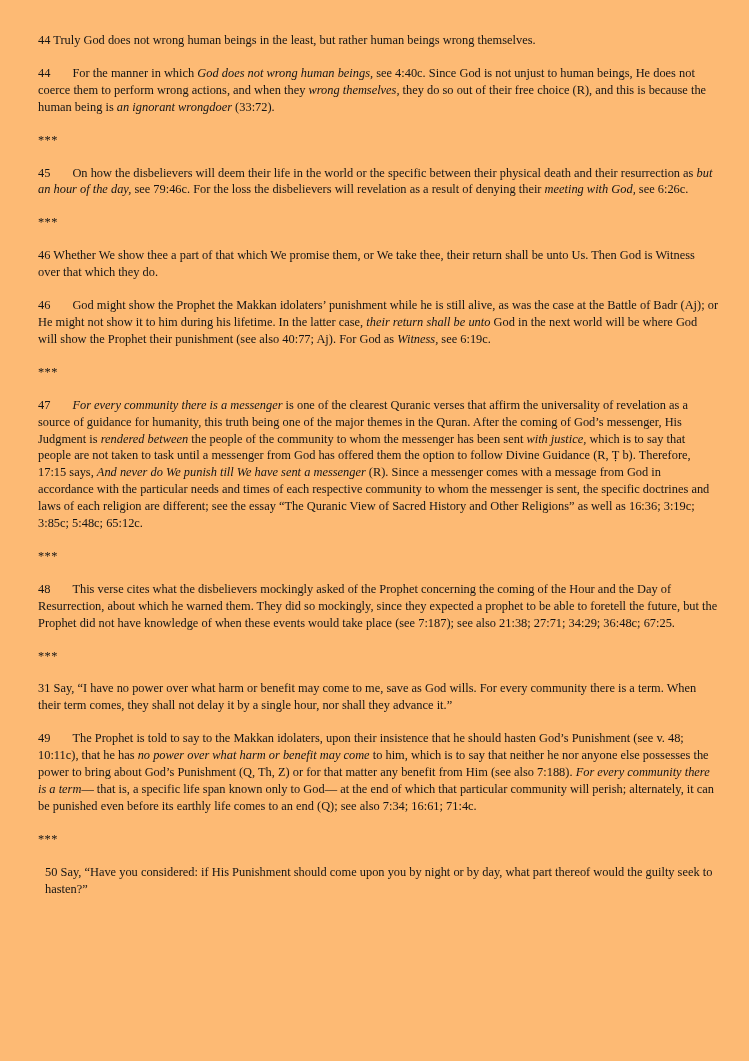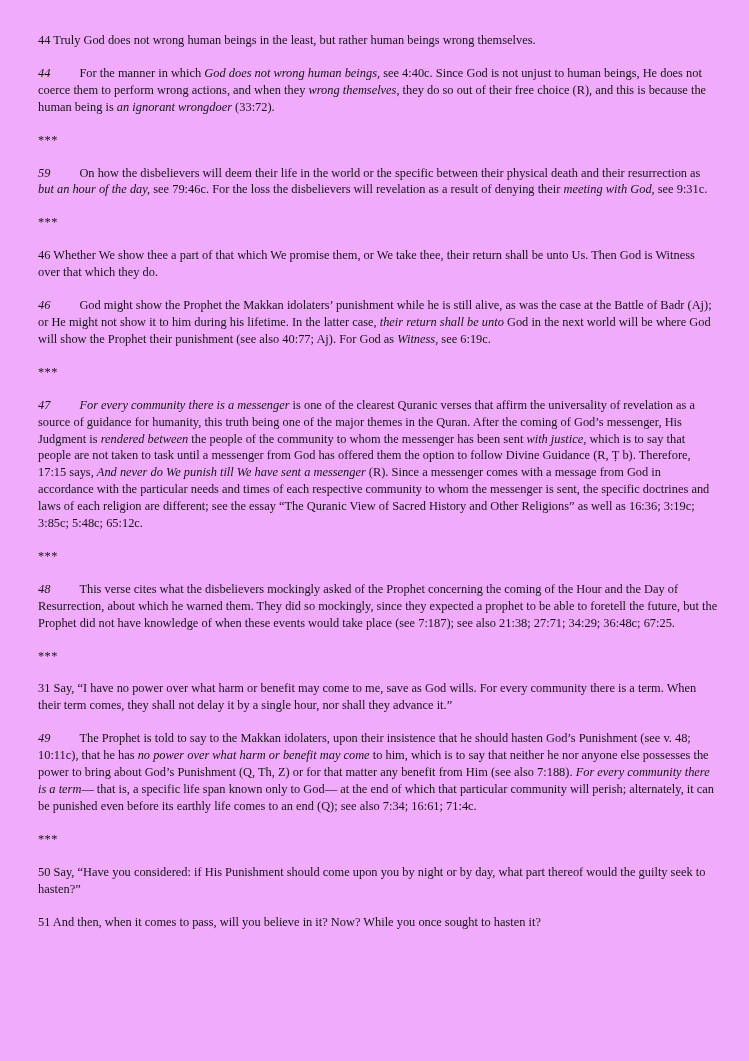--- a/index.html
+++ b/index.html
@@ -8,21 +8,21 @@
     background: #ffffff;
   }
   body {
     font-family: "Liberation Serif", "DejaVu Serif", serif;
     color: #141414;
   }
   .page {
     position: relative;
     width: 749px;
     height: 1061px;
-    background: #f0abfc;
+    background: #fdba74;
     box-sizing: border-box;
     padding: 32px 30px 0 38px;
     overflow: hidden;
   }
   .content {
     width: 681px;
   }
   p {
     margin: 0;
     font-size: 12.4px;
@@ -30,50 +30,50 @@
     text-align: left;
     text-rendering: optimizeLegibility;
   }
   .verse {
     margin-bottom: 16px;
   }
   .commentary {
     margin-bottom: 16px;
   }
   .commentary .vnum {
-    margin-right: 29px;
-    font-style: italic;
+    margin-right: 22px;
   }
   .sep {
     margin-bottom: 16px;
     font-size: 12.4px;
     line-height: 16.9px;
     letter-spacing: 0.4px;
   }
   .last-verse {
     margin-bottom: 16px;
+    margin-left: 7px;
   }
   i, .it {
     font-style: italic;
   }
 </style>
 </head>
 <body>
 
 <div class="page">
   <div class="content">
 
     <p class="verse"><span>44 Truly God does not wrong human beings in the least, but rather human beings wrong themselves.</span></p>
 
     <p class="commentary"><span class="vnum">44</span><span>For the manner in which </span><i>God does not wrong human beings,</i><span> see 4:40c. Since God is not unjust to human beings, He does not coerce them to perform wrong actions, and when they </span><i>wrong themselves,</i><span> they do so out of their free choice (R), and this is because the human being is </span><i>an ignorant wrongdoer</i><span> (33:72).</span></p>
 
     <p class="sep">***</p>
 
 
-    <p class="commentary"><span class="vnum">59</span><span>On how the disbelievers will deem their life in the world or the specific between their physical death and their resurrection as </span><i>but an hour of the day,</i><span> see 79:46c. For the loss the disbelievers will revelation as a result of denying their </span><i>meeting with God,</i><span> see 9:31c.</span></p>
+    <p class="commentary"><span class="vnum">45</span><span>On how the disbelievers will deem their life in the world or the specific between their physical death and their resurrection as </span><i>but an hour of the day,</i><span> see 79:46c. For the loss the disbelievers will revelation as a result of denying their </span><i>meeting with God,</i><span> see 6:26c.</span></p>
 
     <p class="sep">***</p>
 
     <p class="verse"><span>46 Whether We show thee a part of that which We promise them, or We take thee, their return shall be unto Us. Then God is Witness over that which they do.</span></p>
 
     <p class="commentary"><span class="vnum">46</span><span>God might show the Prophet the Makkan idolaters’ punishment while he is still alive, as was the case at the Battle of Badr (Aj); or He might not show it to him during his lifetime. In the latter case, </span><i>their return shall be unto</i><span> God in the next world will be where God will show the Prophet their punishment (see also 40:77; Aj). For God as </span><i>Witness,</i><span> see 6:19c.</span></p>
 
     <p class="sep">***</p>
 
 
@@ -87,16 +87,15 @@
     <p class="sep">***</p>
 
     <p class="verse"><span>31 Say, “I have no power over what harm or benefit may come to me, save as God wills. For every community there is a term. When their term comes, they shall not delay it by a single hour, nor shall they advance it.”</span></p>
 
     <p class="commentary"><span class="vnum">49</span><span>The Prophet is told to say to the Makkan idolaters, upon their insistence that he should hasten God’s Punishment (see v. 48; 10:11c), that he has </span><i>no power over what harm or benefit may come</i><span> to him, which is to say that neither he nor anyone else possesses the power to bring about God’s Punishment (Q, Th, Z) or for that matter any benefit from Him (see also 7:188). </span><i>For every community there is a term</i><span>— that is, a specific life span known only to God— at the end of which that particular community will perish; alternately, it can be punished even before its earthly life comes to an end (Q); see also 7:34; 16:61; 71:4c.</span></p>
 
     <p class="sep">***</p>
 
     <p class="last-verse"><span>50 Say, “Have you considered: if His Punishment should come upon you by night or by day, what part thereof would the guilty seek to hasten?”</span></p>
 
-    <p class="last-verse"><span>51 And then, when it comes to pass, will you believe in it? Now? While you once sought to hasten it?</span></p>
 
   </div>
 </div>
 
 </body></html>

